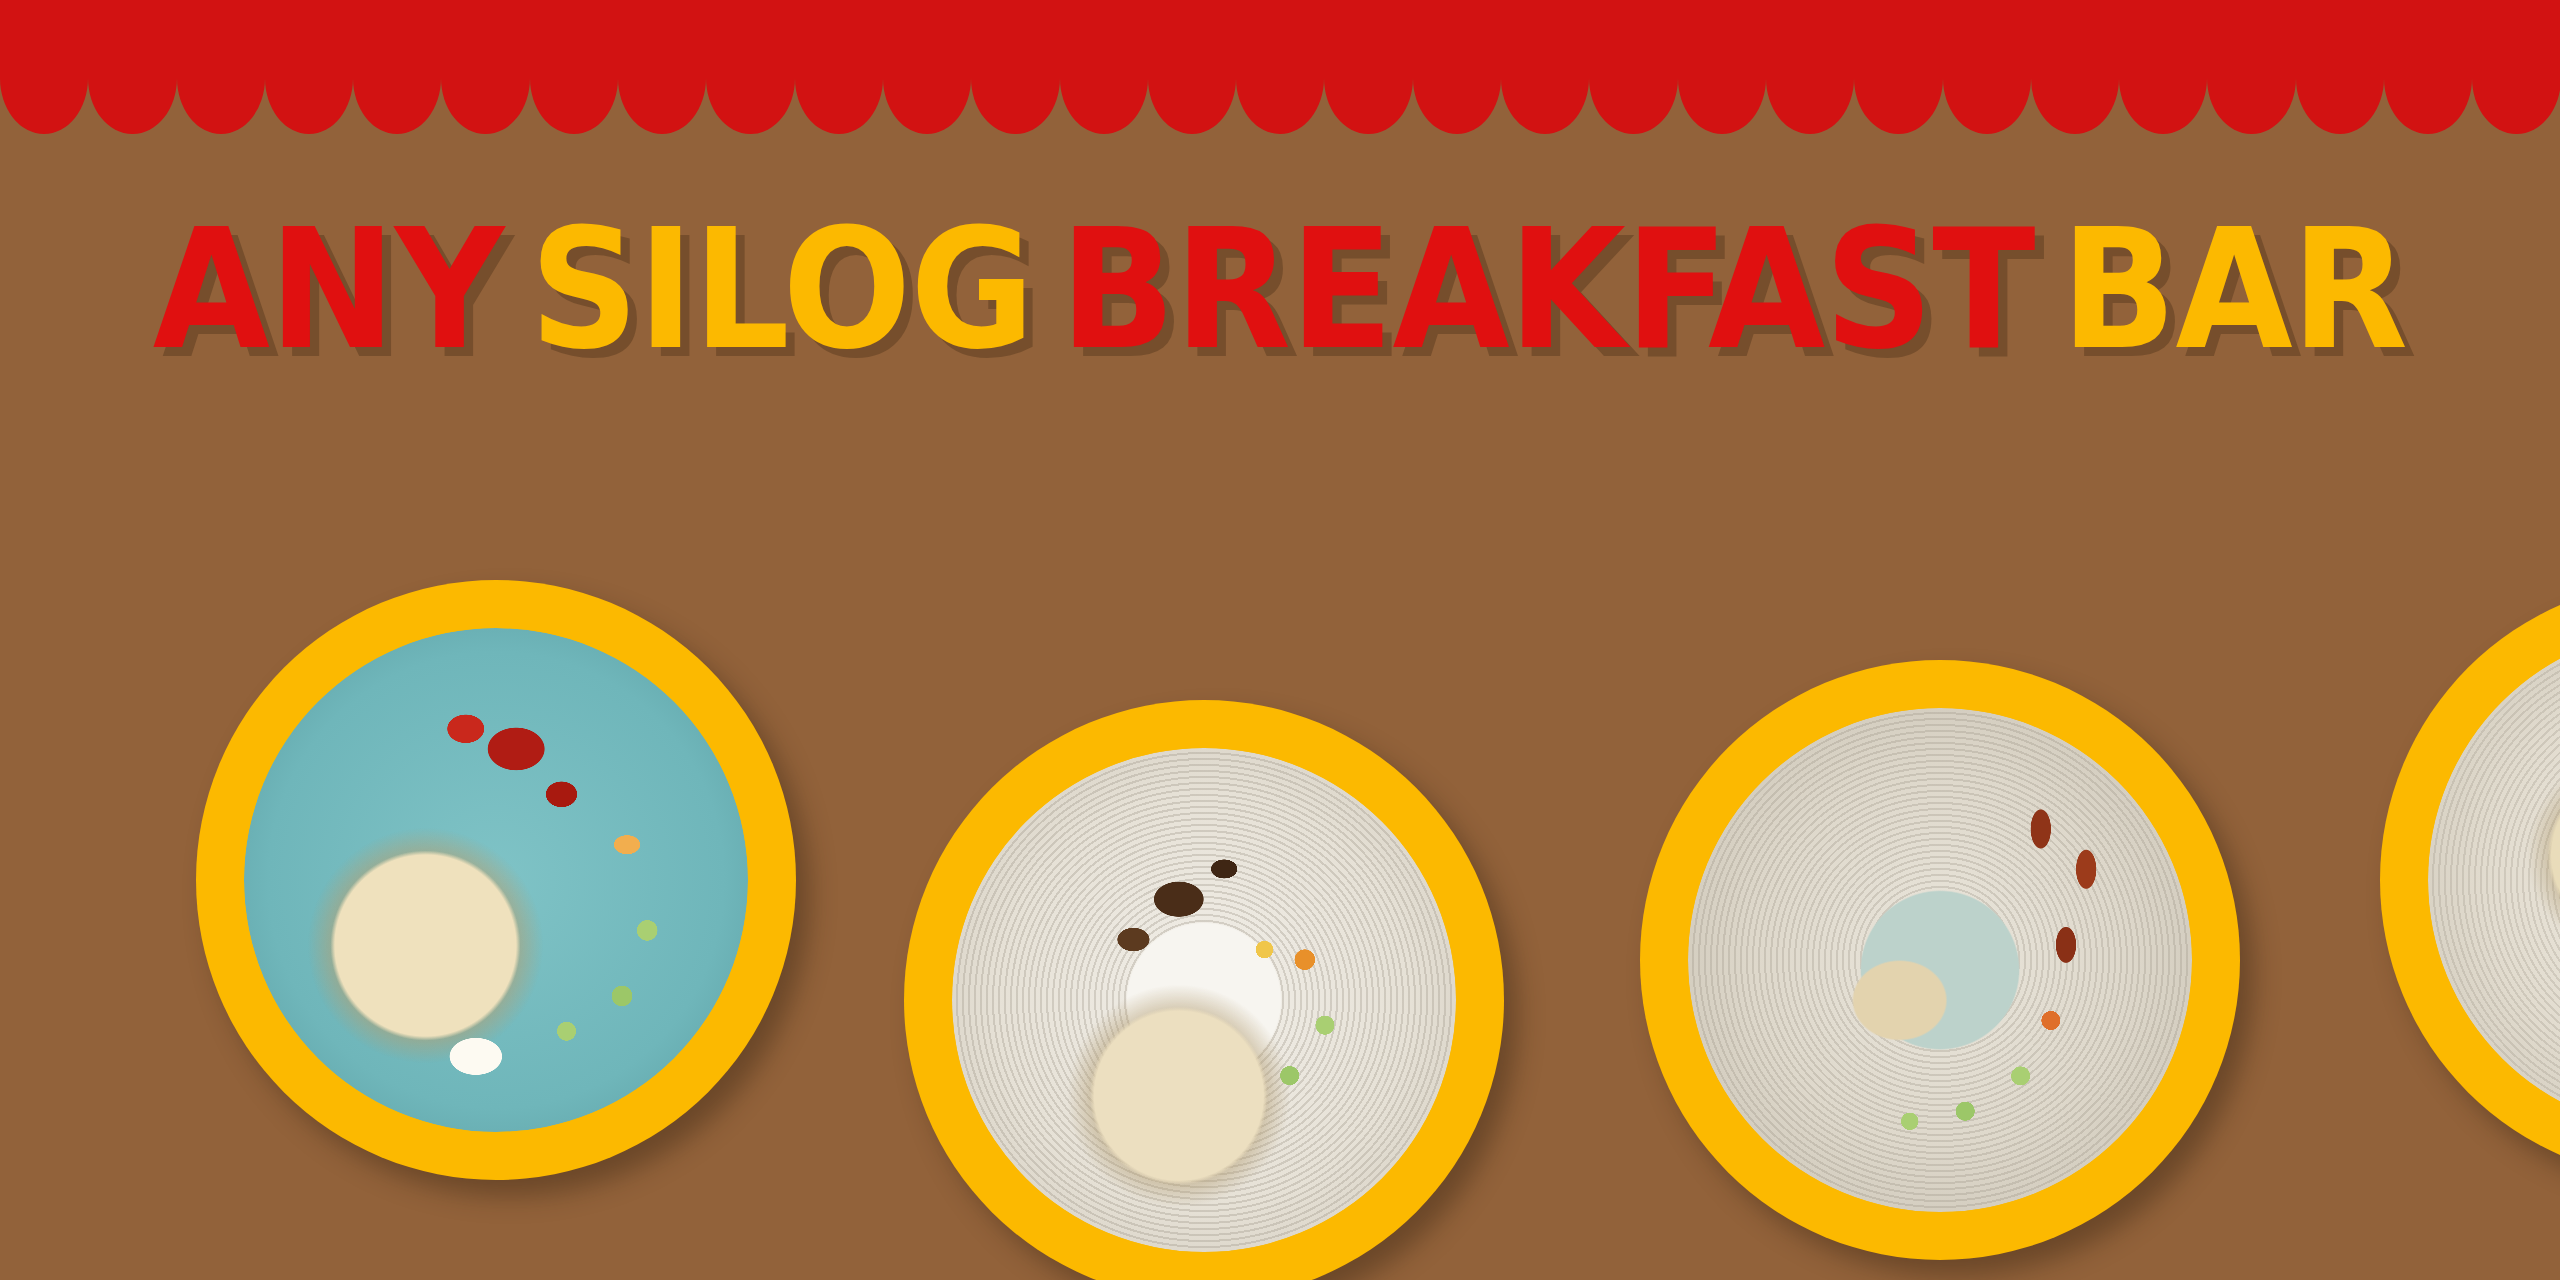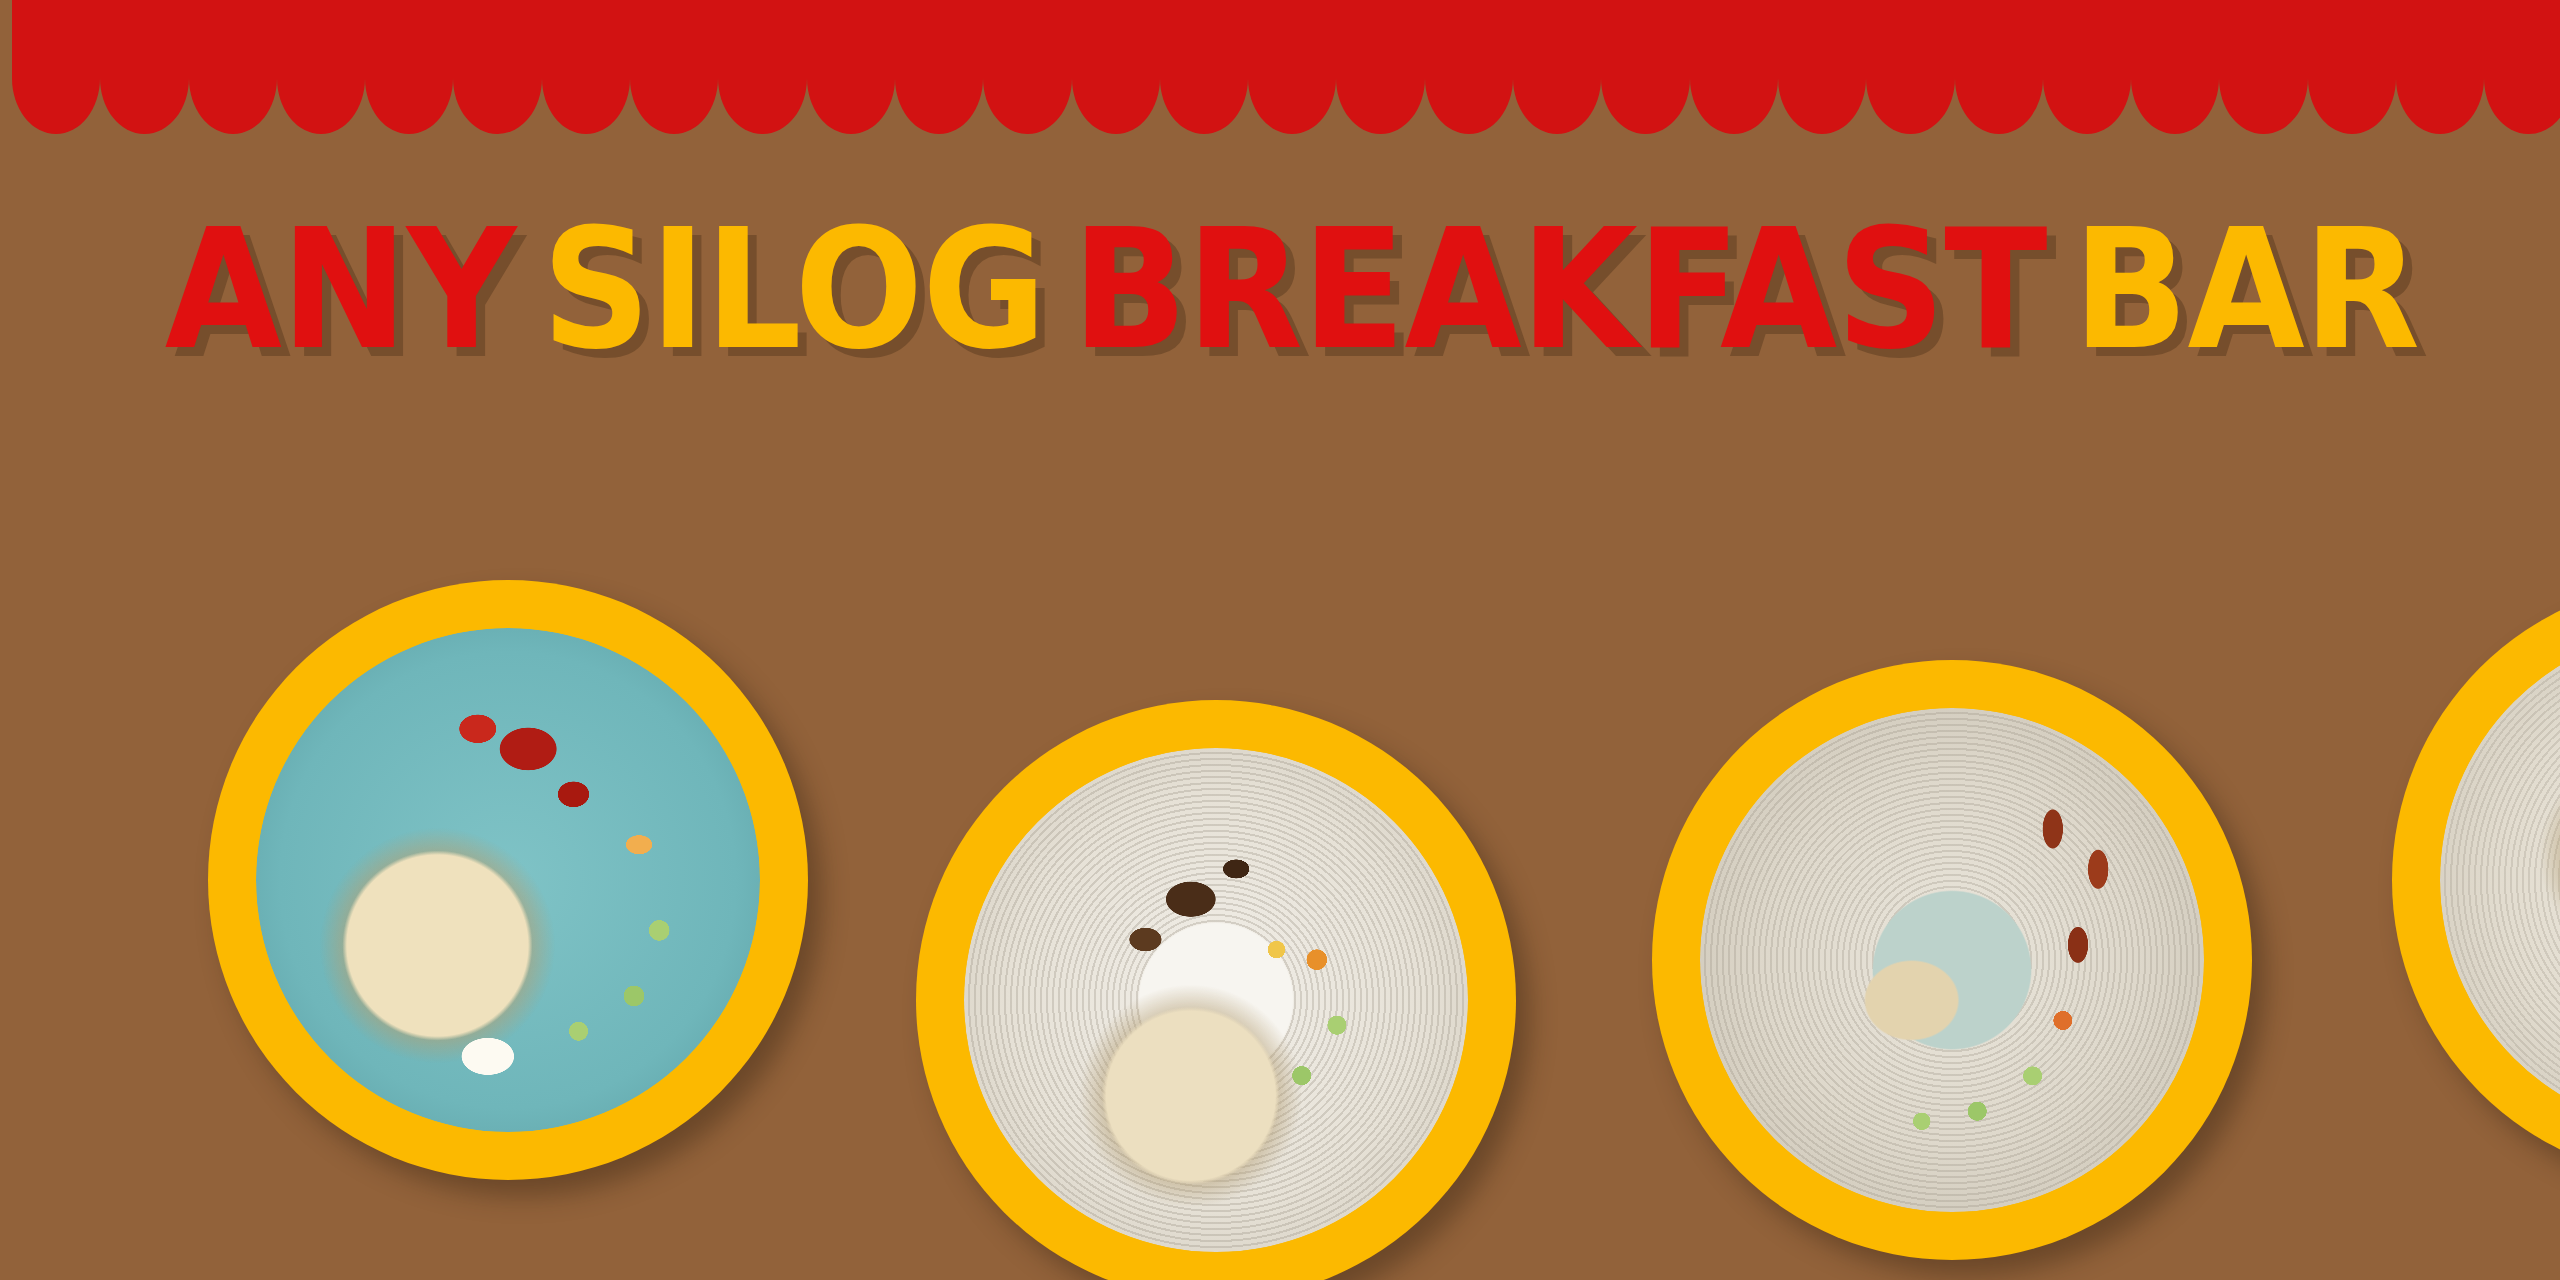--- a/index.html
+++ b/index.html
@@ -2,21 +2,21 @@
 <html><head>
 <meta charset="utf-8">
 <style>
   html,body{margin:0;padding:0;}
   body{
     width:2560px;height:1280px;overflow:hidden;
     font-family:"Liberation Sans",sans-serif;
     background:#92623a;
     position:relative;
   }
-  #stage{position:absolute;inset:0;background:#92623a;overflow:hidden;margin-left:12px;}
+  #stage{position:absolute;inset:0;background:#92623a;overflow:hidden;}
 
   
   .topband{position:absolute;left:0;top:0;width:2560px;height:78px;background:#d21212;}
   .scallops{position:absolute;left:0;top:78px;width:2560px;height:56px;display:flex;}
   .scallop{flex:0 0 88.3px;height:56px;background:#d21212;
            border-bottom-left-radius:50% 100%;border-bottom-right-radius:50% 100%;}
   .scallop-shadow{position:absolute;left:0;top:86px;width:2560px;height:56px;display:flex;
                   filter:blur(3px);opacity:.30;z-index:-1;}
   .scallop-shadow .scallop{background:#3d2612;}
 

